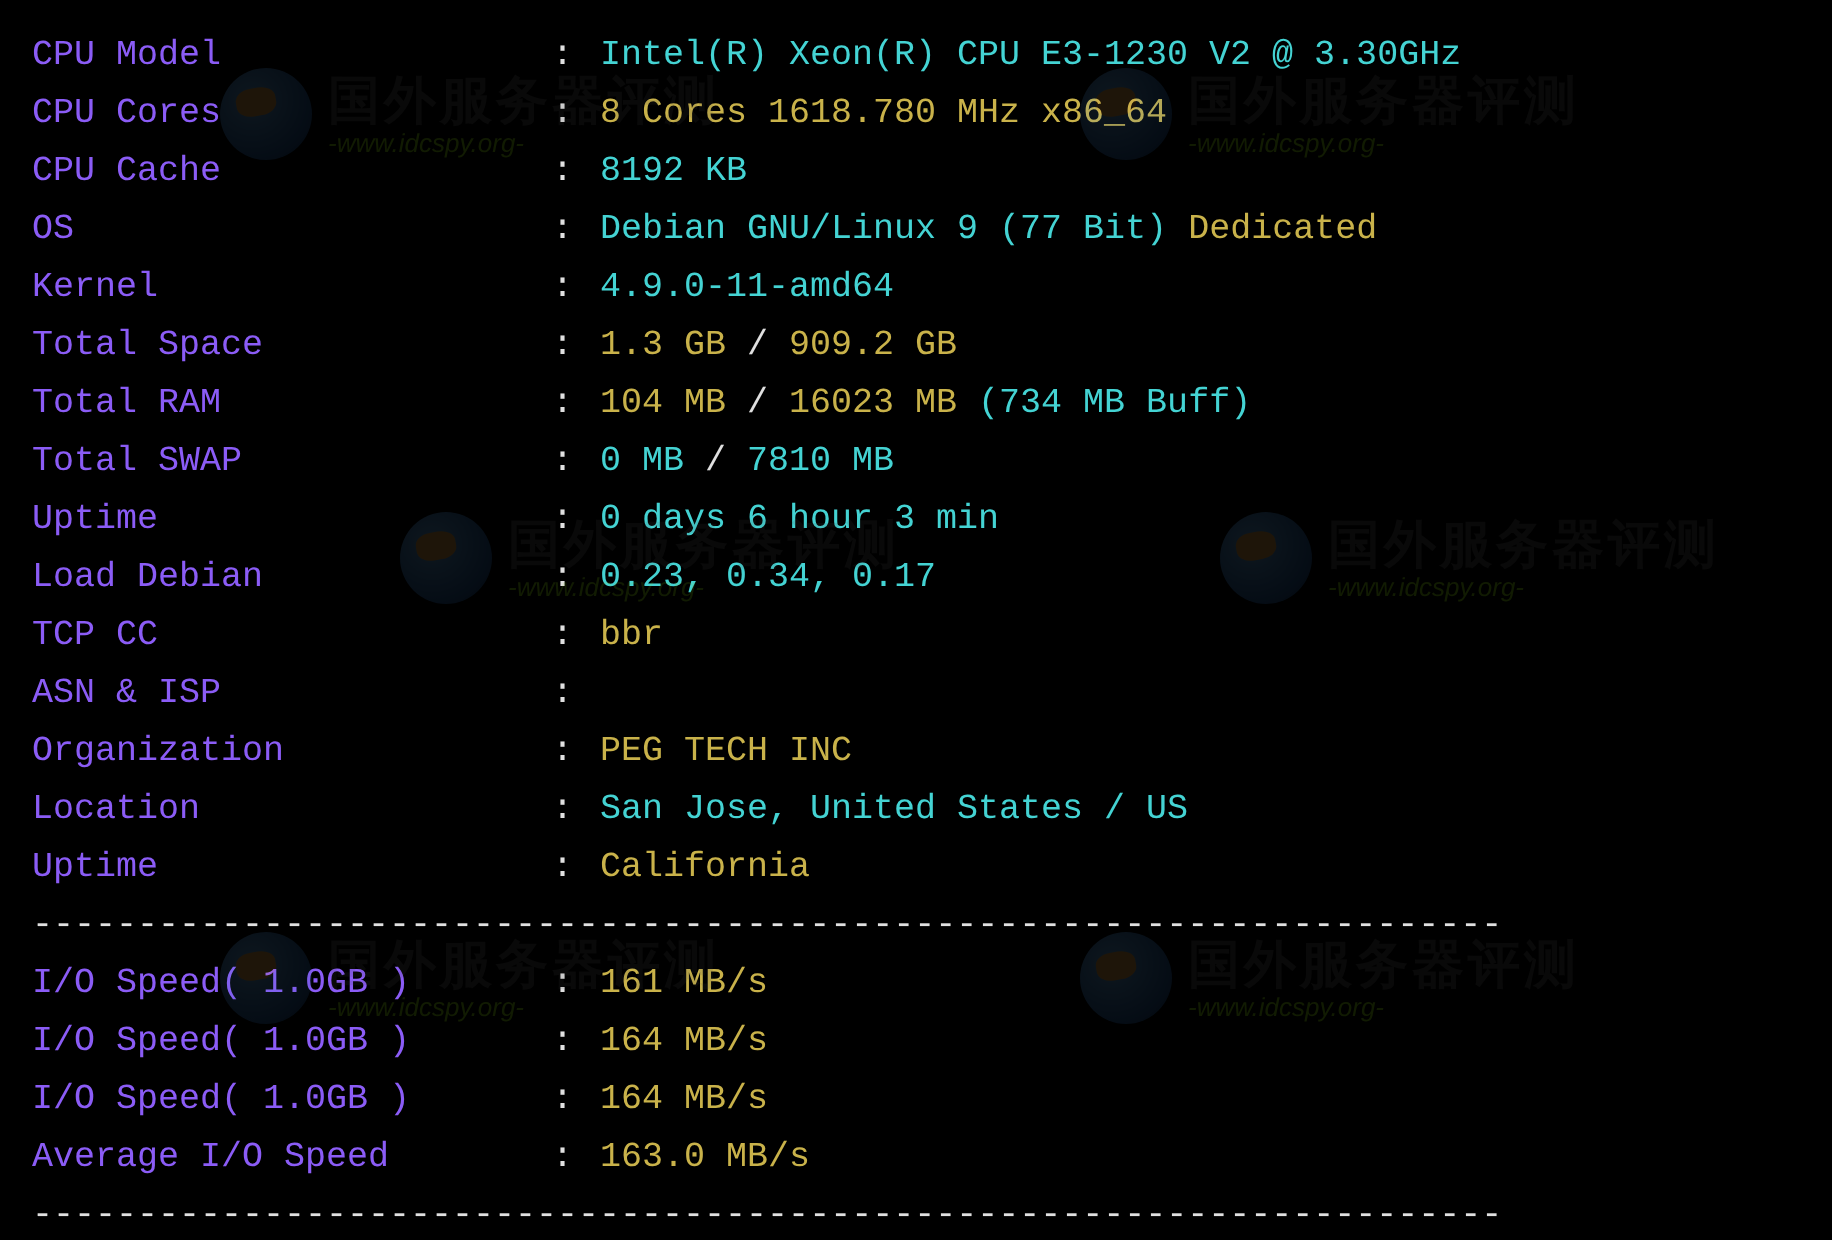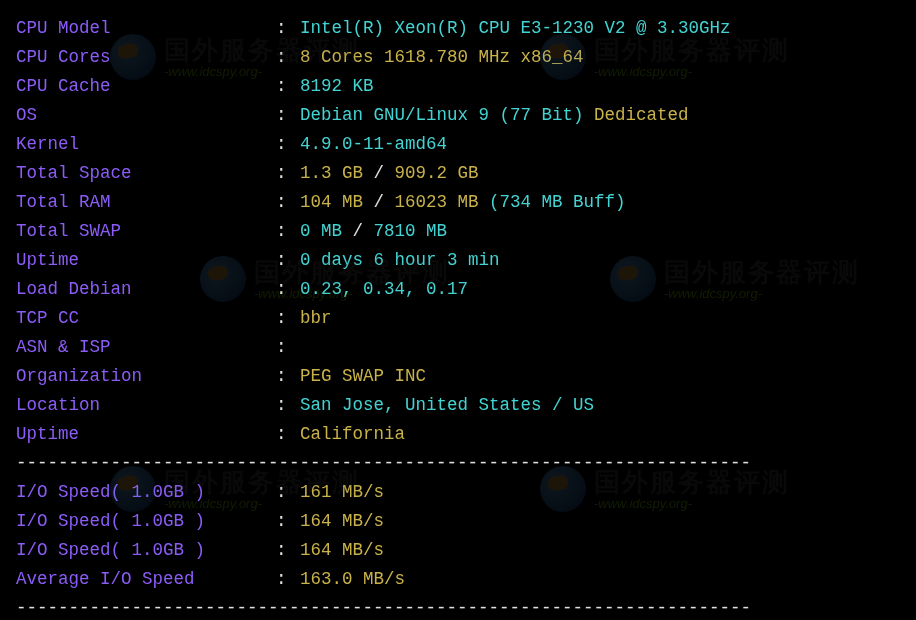--- a/index.html
+++ b/index.html
@@ -139,21 +139,21 @@
     <div class="row"><span class="label">CPU Cache             </span><span class="colon">: </span><span class="cyan">8192 KB</span></div>
     <div class="row"><span class="label">OS                    </span><span class="colon">: </span><span class="cyan">Debian GNU/Linux 9 (77 Bit) </span><span class="yellow">Dedicated</span></div>
     <div class="row"><span class="label">Kernel                </span><span class="colon">: </span><span class="cyan">4.9.0-11-amd64</span></div>
     <div class="row"><span class="label">Total Space           </span><span class="colon">: </span><span class="yellow">1.3 GB </span><span class="white">/ </span><span class="yellow">909.2 GB</span></div>
     <div class="row"><span class="label">Total RAM             </span><span class="colon">: </span><span class="yellow">104 MB </span><span class="white">/ </span><span class="yellow">16023 MB </span><span class="cyan">(734 MB Buff)</span></div>
     <div class="row"><span class="label">Total SWAP            </span><span class="colon">: </span><span class="cyan">0 MB </span><span class="white">/ </span><span class="cyan">7810 MB</span></div>
     <div class="row"><span class="label">Uptime                </span><span class="colon">: </span><span class="cyan">0 days 6 hour 3 min</span></div>
     <div class="row"><span class="label">Load Debian          </span><span class="colon">: </span><span class="cyan">0.23, 0.34, 0.17</span></div>
     <div class="row"><span class="label">TCP CC                </span><span class="colon">: </span><span class="yellow">bbr</span></div>
     <div class="row"><span class="label">ASN &amp; ISP             </span><span class="colon">: </span></div>
-    <div class="row"><span class="label">Organization          </span><span class="colon">: </span><span class="yellow">PEG SWAP INC</span></div>
+    <div class="row"><span class="label">Organization          </span><span class="colon">: </span><span class="yellow">PEG TECH INC</span></div>
     <div class="row"><span class="label">Location              </span><span class="colon">: </span><span class="cyan">San Jose, United States / US</span></div>
     <div class="row"><span class="label">Uptime                </span><span class="colon">: </span><span class="yellow">California</span></div>
   </div>
 
 <div class="divider">----------------------------------------------------------------------</div>
 
 <div id="io-block">
     <div class="row"><span class="label">I/O Speed( 1.0GB )    </span><span class="colon">: </span><span class="yellow">161 MB/s</span></div>
     <div class="row"><span class="label">I/O Speed( 1.0GB )    </span><span class="colon">: </span><span class="yellow">164 MB/s</span></div>
     <div class="row"><span class="label">I/O Speed( 1.0GB )    </span><span class="colon">: </span><span class="yellow">164 MB/s</span></div>

